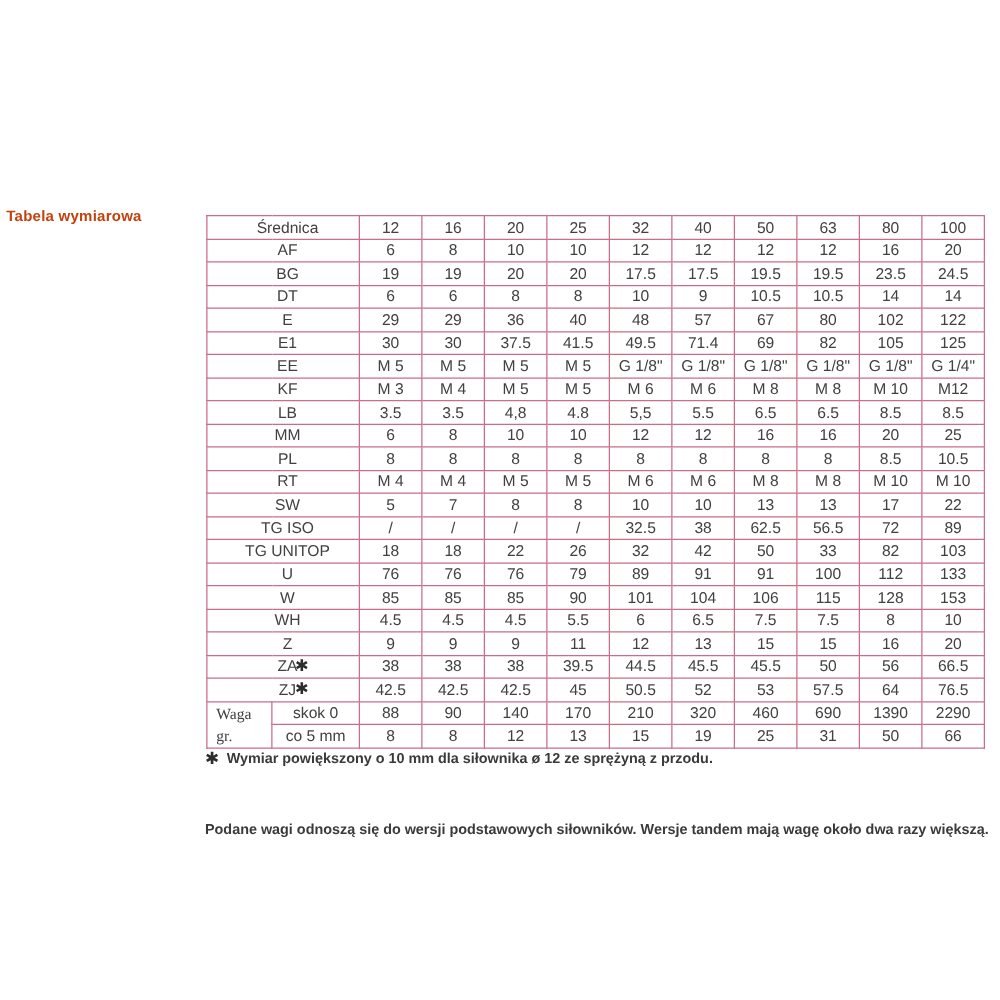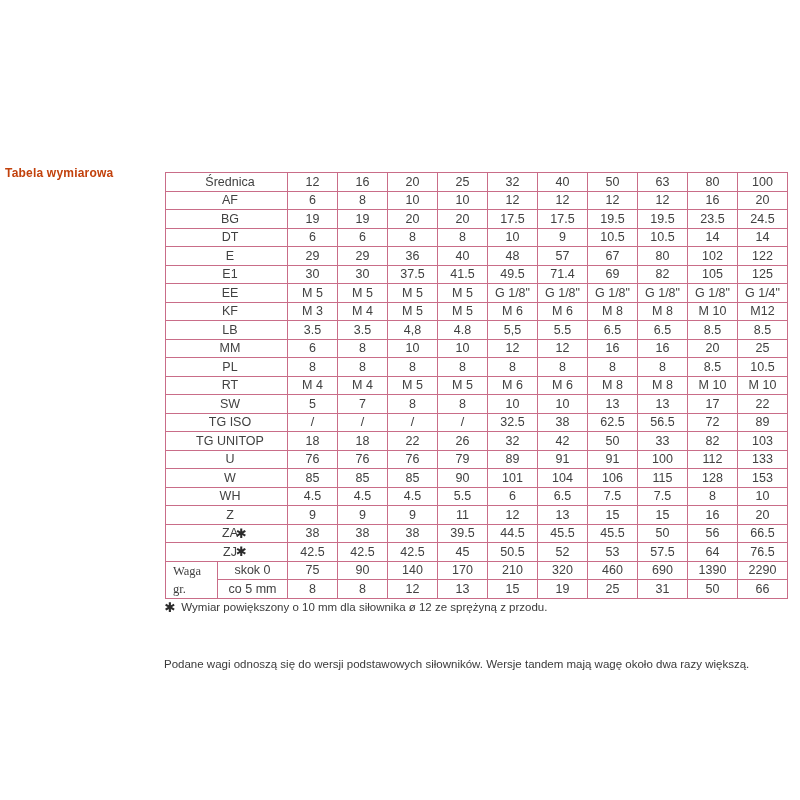--- a/index.html
+++ b/index.html
@@ -39,21 +39,21 @@
     vertical-align:middle;
   }
   table.dim td.wlabel div{height:18px;line-height:18px;font-family:Liberation Serif, serif;}
   .star{
     position:absolute;left:70px;top:2px;
     font-weight:bold;font-size:13px;color:#2c2c2c;
     font-family:"DejaVu Sans",sans-serif;
   }
   .footnote{
     position:absolute;left:164px;
-    font-weight:normal;font-size:11.5px;color:#3a3a3a;
+    font-weight:bold;font-size:11.5px;color:#3a3a3a;
     white-space:nowrap;
   }
   .footnote .fstar{
     font-size:13.5px;color:#2c2c2c;margin-right:6px;
     font-family:"DejaVu Sans",sans-serif;vertical-align:-1px;
   }
   #fn1{top:599px;}
   #fn2{top:658px;}
 </style>
 </head>
@@ -349,21 +349,21 @@
         <td>57.5</td>
         <td>64</td>
         <td>76.5</td>
       </tr>
       <tr>
         <td class="wlabel" rowspan="2">
           <div>Waga</div>
           <div>gr.</div>
         </td>
         <td>skok 0</td>
-        <td>75</td>
+        <td>88</td>
         <td>90</td>
         <td>140</td>
         <td>170</td>
         <td>210</td>
         <td>320</td>
         <td>460</td>
         <td>690</td>
         <td>1390</td>
         <td>2290</td>
       </tr>

